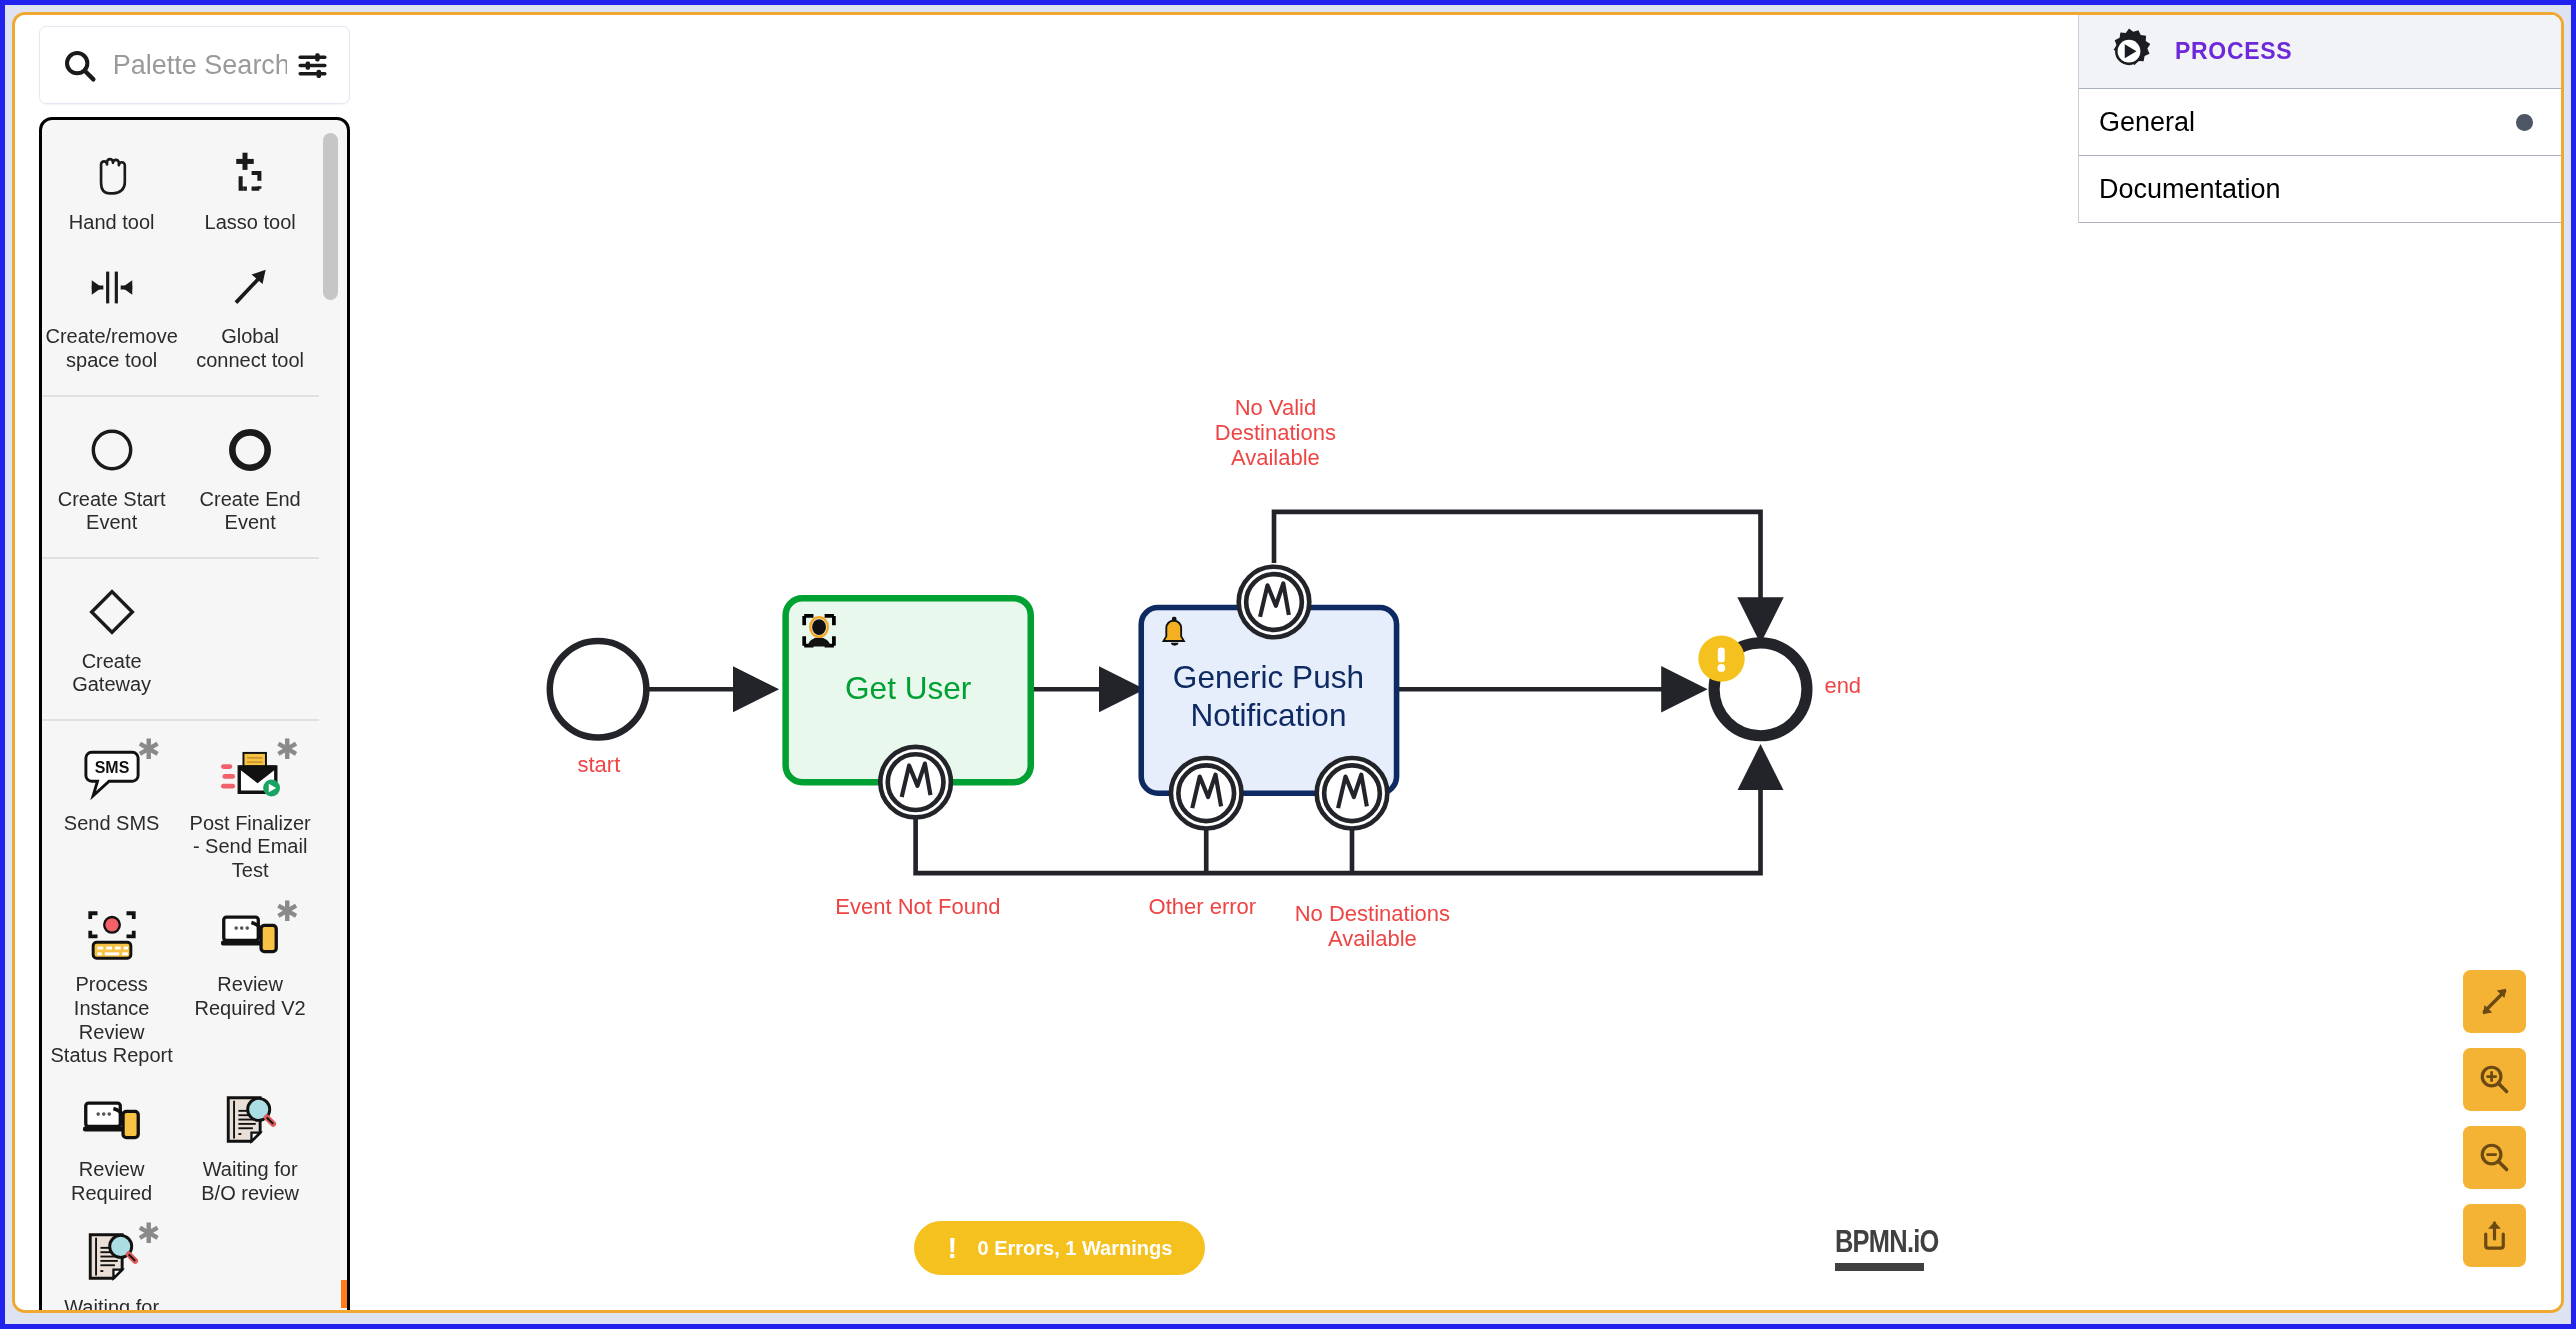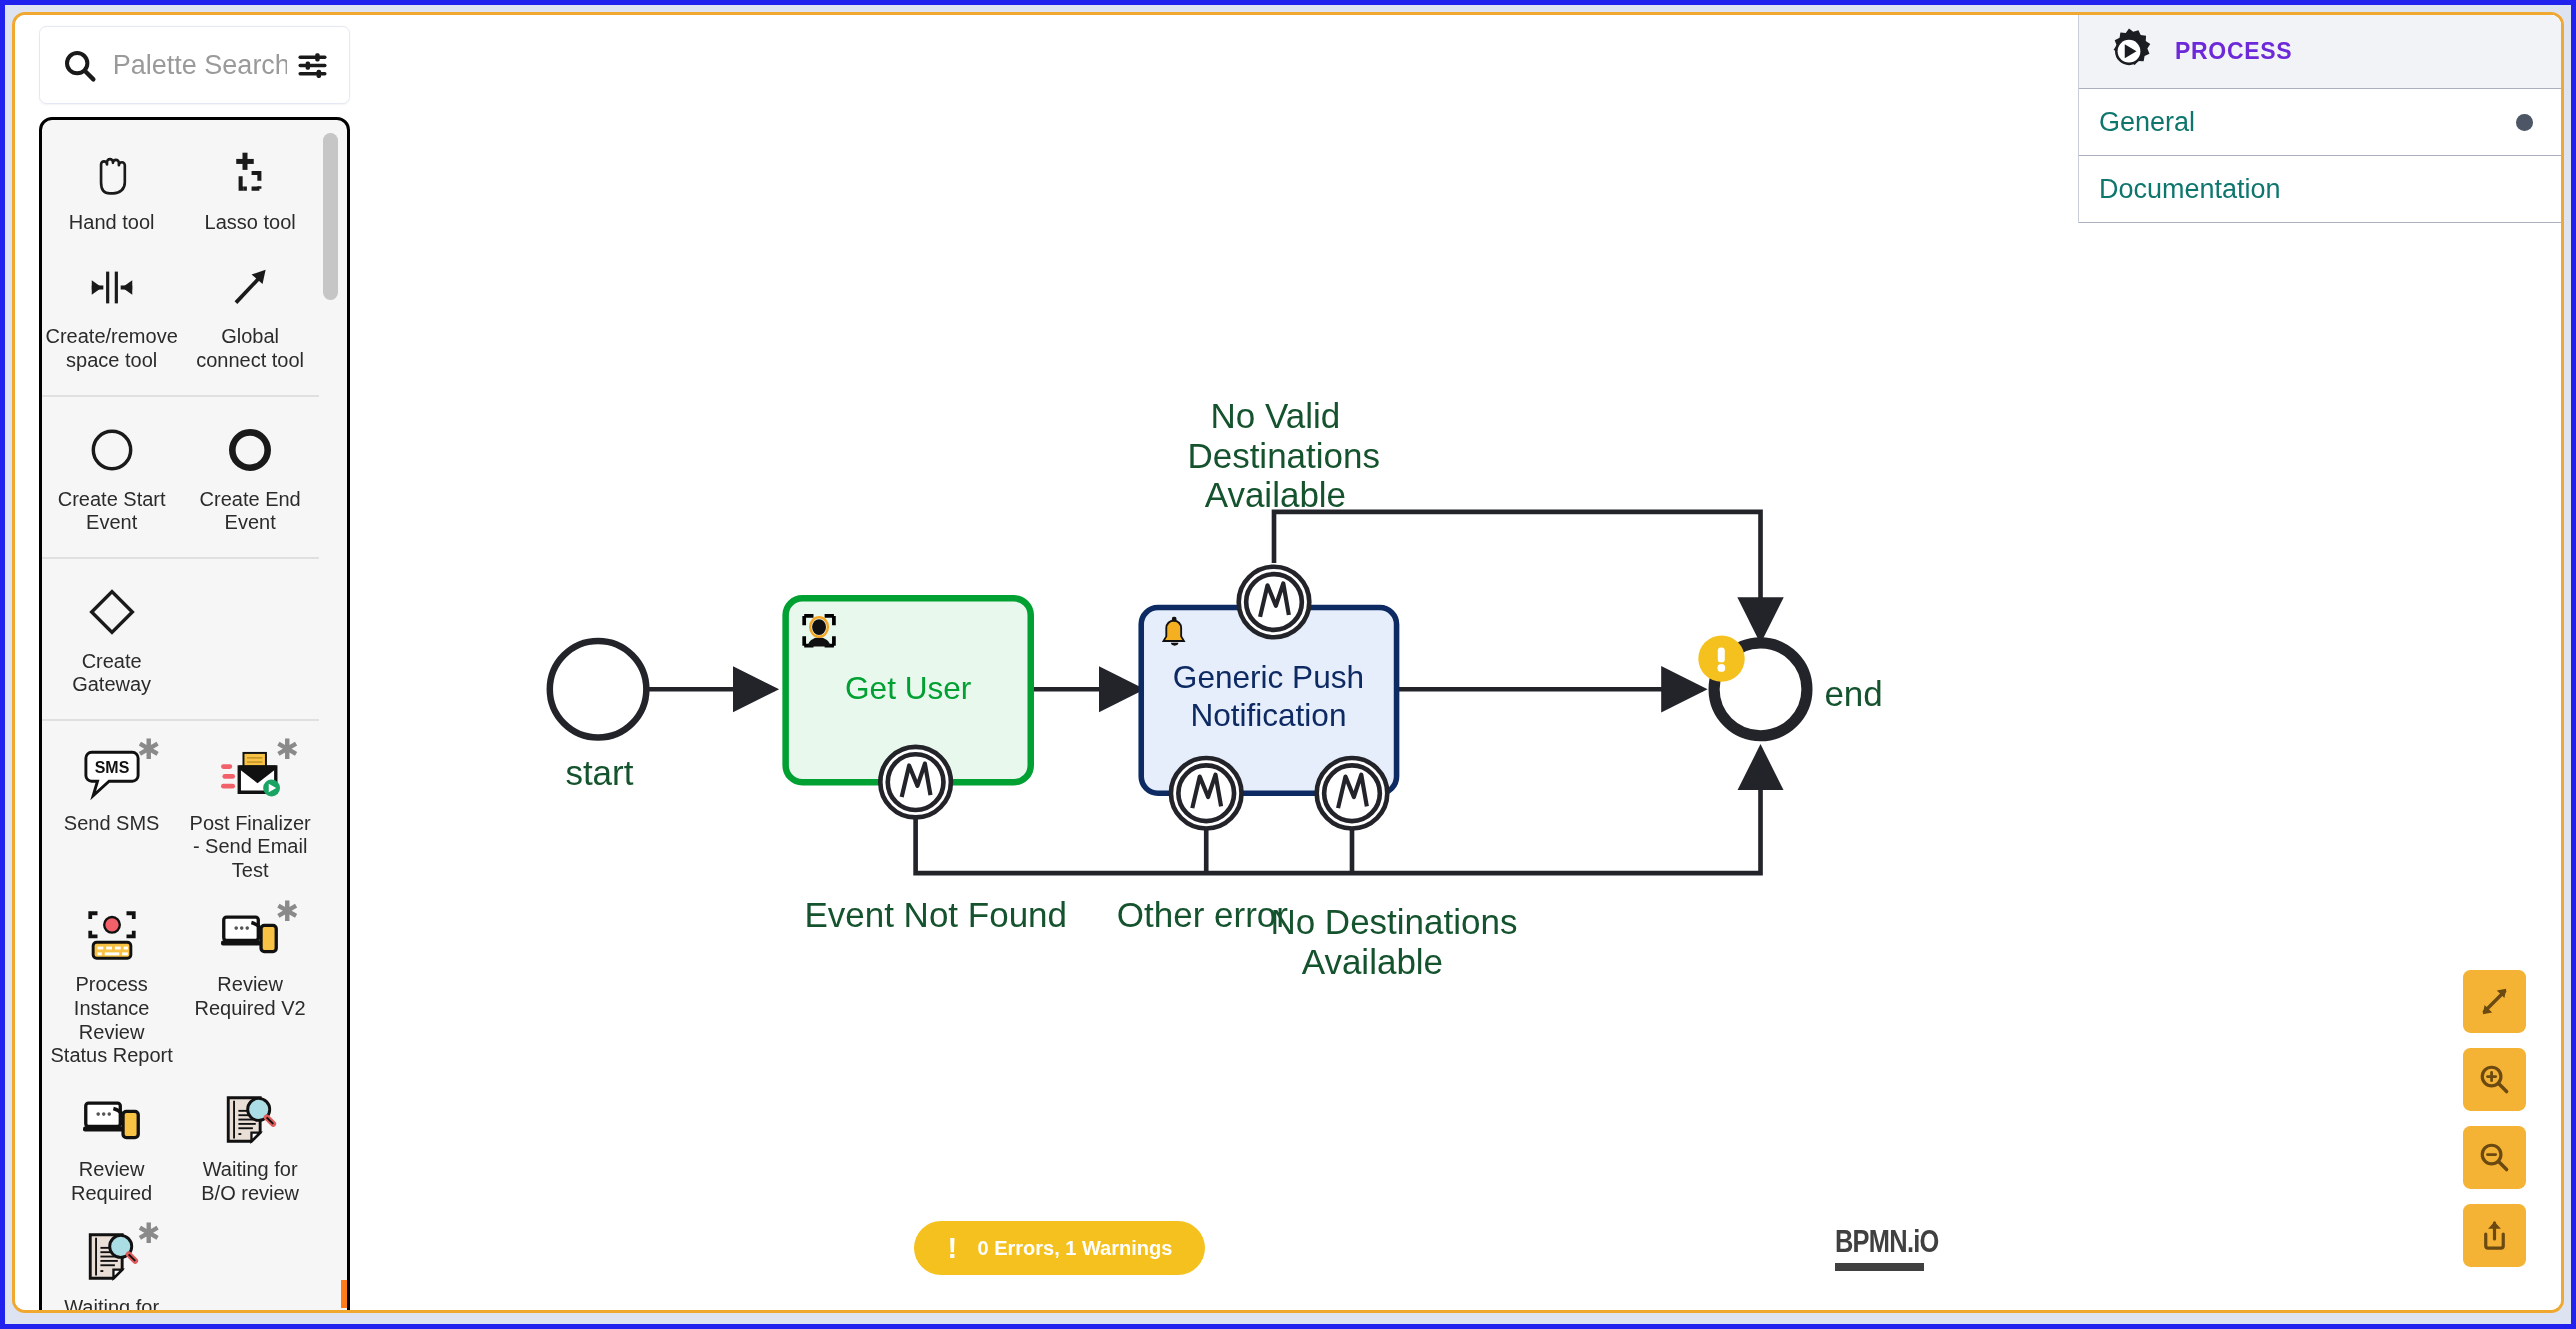--- a/index.html
+++ b/index.html
@@ -149,21 +149,21 @@
     color: #6d28d9;
     margin-left: 20.4px;
   }
   .props-row {
     display: flex; align-items: center;
     justify-content: space-between;
     height: 67px;
     padding: 0 28px 0 20.4px;
     border-bottom: 1.9px solid #aab0bd;
     font-size: 27px;
-    color: #0f766e;
+    color: #000000;
     cursor: pointer;
   }
   .props-dot {
     width: 16.7px; height: 16.7px;
     border-radius: 50%;
     background: #4d5665;
   }
 
   
   #zoom-controls {
@@ -216,22 +216,22 @@
   }
   #bpmn-logo-bar {
     width: 89px; height: 8.4px;
     background: #404040;
     margin-top: 2.8px;
   }
 
   
   .dg-label {
     position: absolute;
-    font-size: 35px;
-    color: #14532d;
+    font-size: 22px;
+    color: #ef4444;
     text-align: center;
     line-height: 1.12;
     white-space: pre;
   }
 </style>
 </head>
 <body>
 
 <div id="app-frame">
   <div id="inner-frame">

